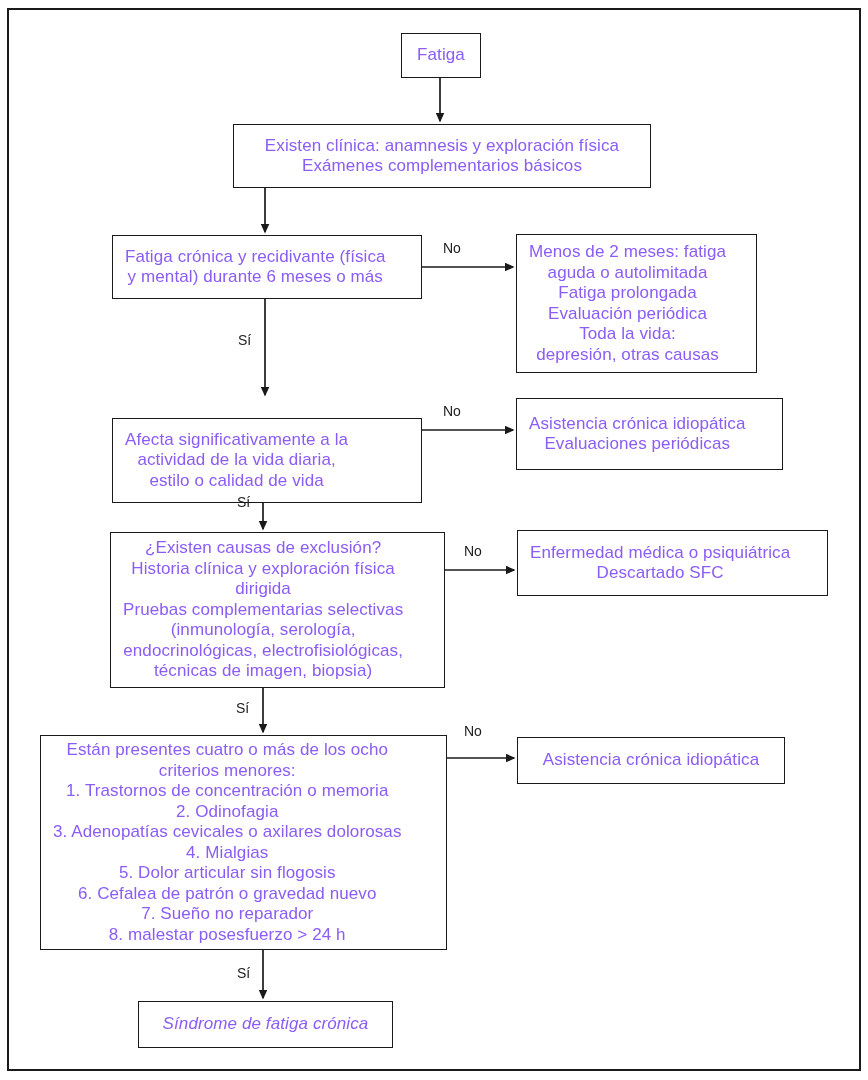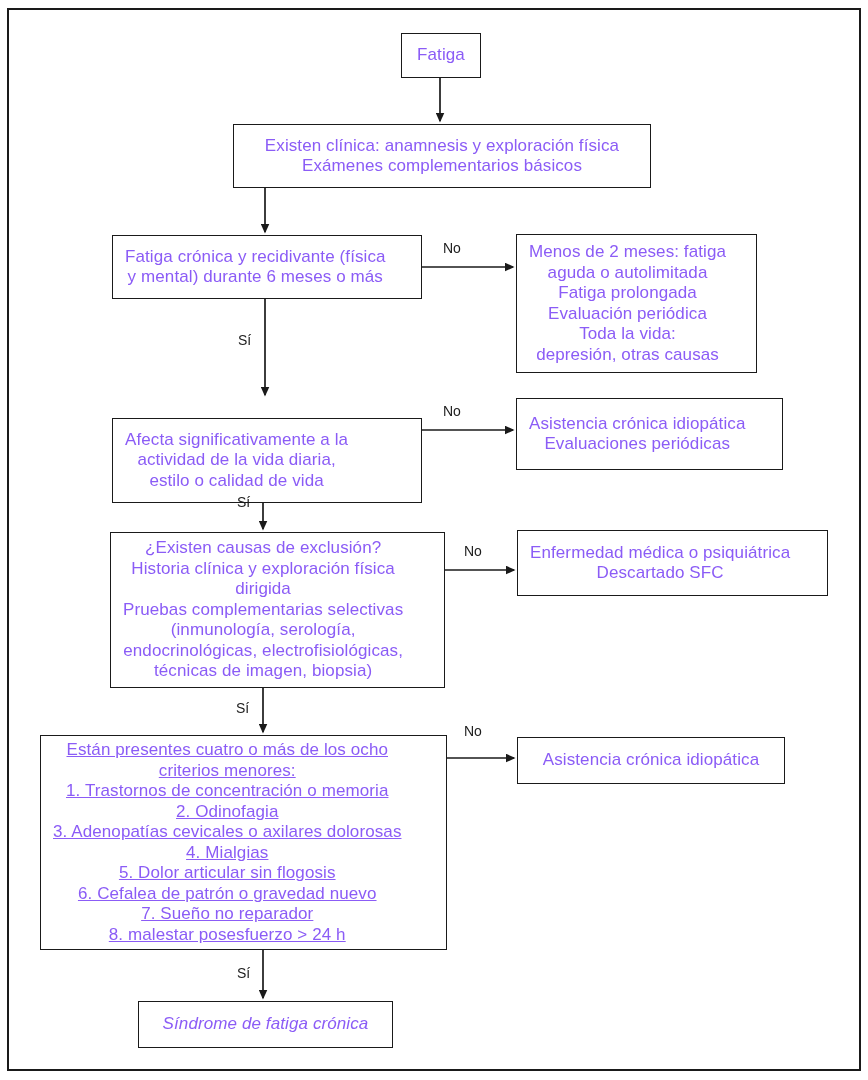--- a/index.html
+++ b/index.html
@@ -65,21 +65,21 @@
 
   
   #n-fatiga            { left: 401px; top: 33px;  width: 80px;  height: 45px; }
   #n-historia          { left: 233px; top: 124px; width: 418px; height: 64px; }
   #n-fatiga-cronica    { left: 112px; top: 235px; width: 310px; height: 64px; }
   #n-menos-6-meses     { left: 516px; top: 234px; width: 241px; height: 139px; }
   #n-afecta-vida       { left: 112px; top: 398px; width: 310px; height: 85px; margin-top: 20px; }
   #n-asistencia-eval   { left: 516px; top: 398px; width: 267px; height: 72px; }
   #n-exclusion         { left: 110px; top: 532px; width: 335px; height: 156px; }
   #n-enfermedad        { left: 517px; top: 530px; width: 311px; height: 66px; }
-  #n-criterios         { left: 40px;  top: 735px; width: 407px; height: 215px; text-decoration: underline; }
+  #n-criterios         { left: 40px;  top: 735px; width: 407px; height: 215px; }
   #n-asistencia-idio   { left: 517px; top: 737px; width: 268px; height: 47px; }
   #n-sindrome          { left: 138px; top: 1001px; width: 255px; height: 47px; font-style: italic; }
 
   
   #lbl-no-1 { left: 443px; top: 238px; }
   #lbl-no-2 { left: 443px; top: 401px; }
   #lbl-no-3 { left: 464px; top: 541px; }
   #lbl-no-4 { left: 464px; top: 721px; }
   #lbl-si-1 { left: 238px; top: 330px; }
   #lbl-si-2 { left: 237px; top: 492px; }

